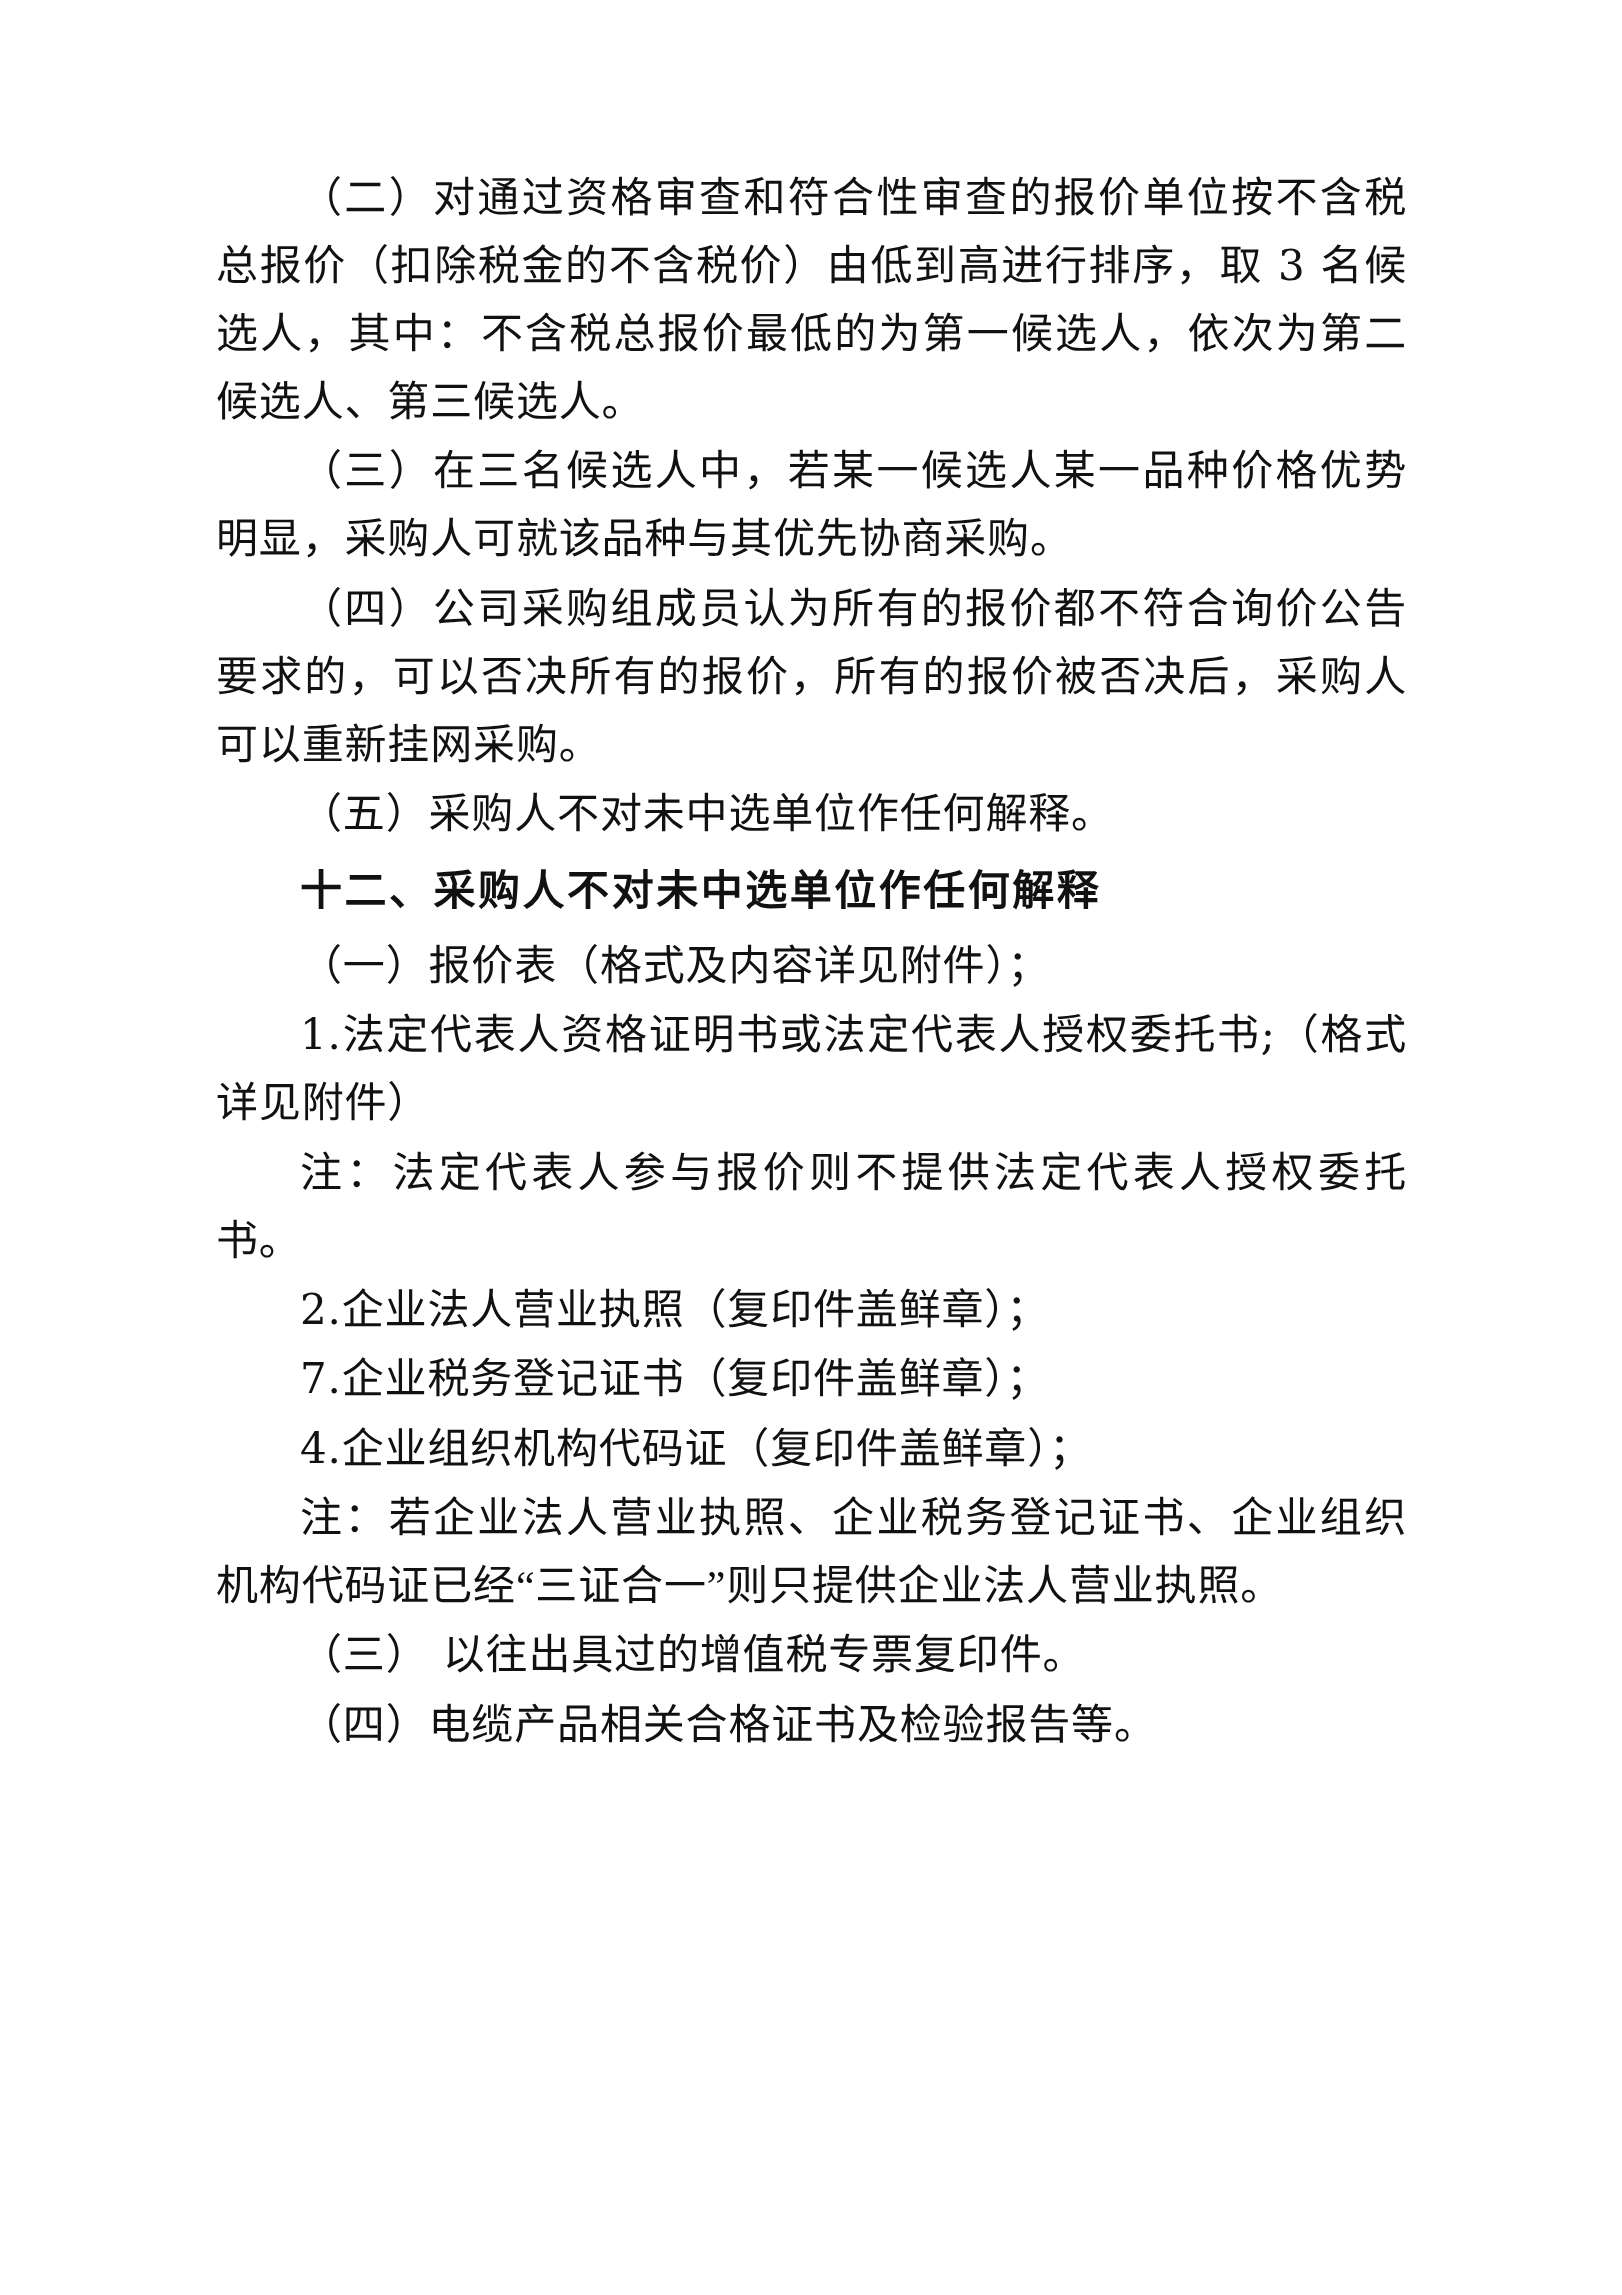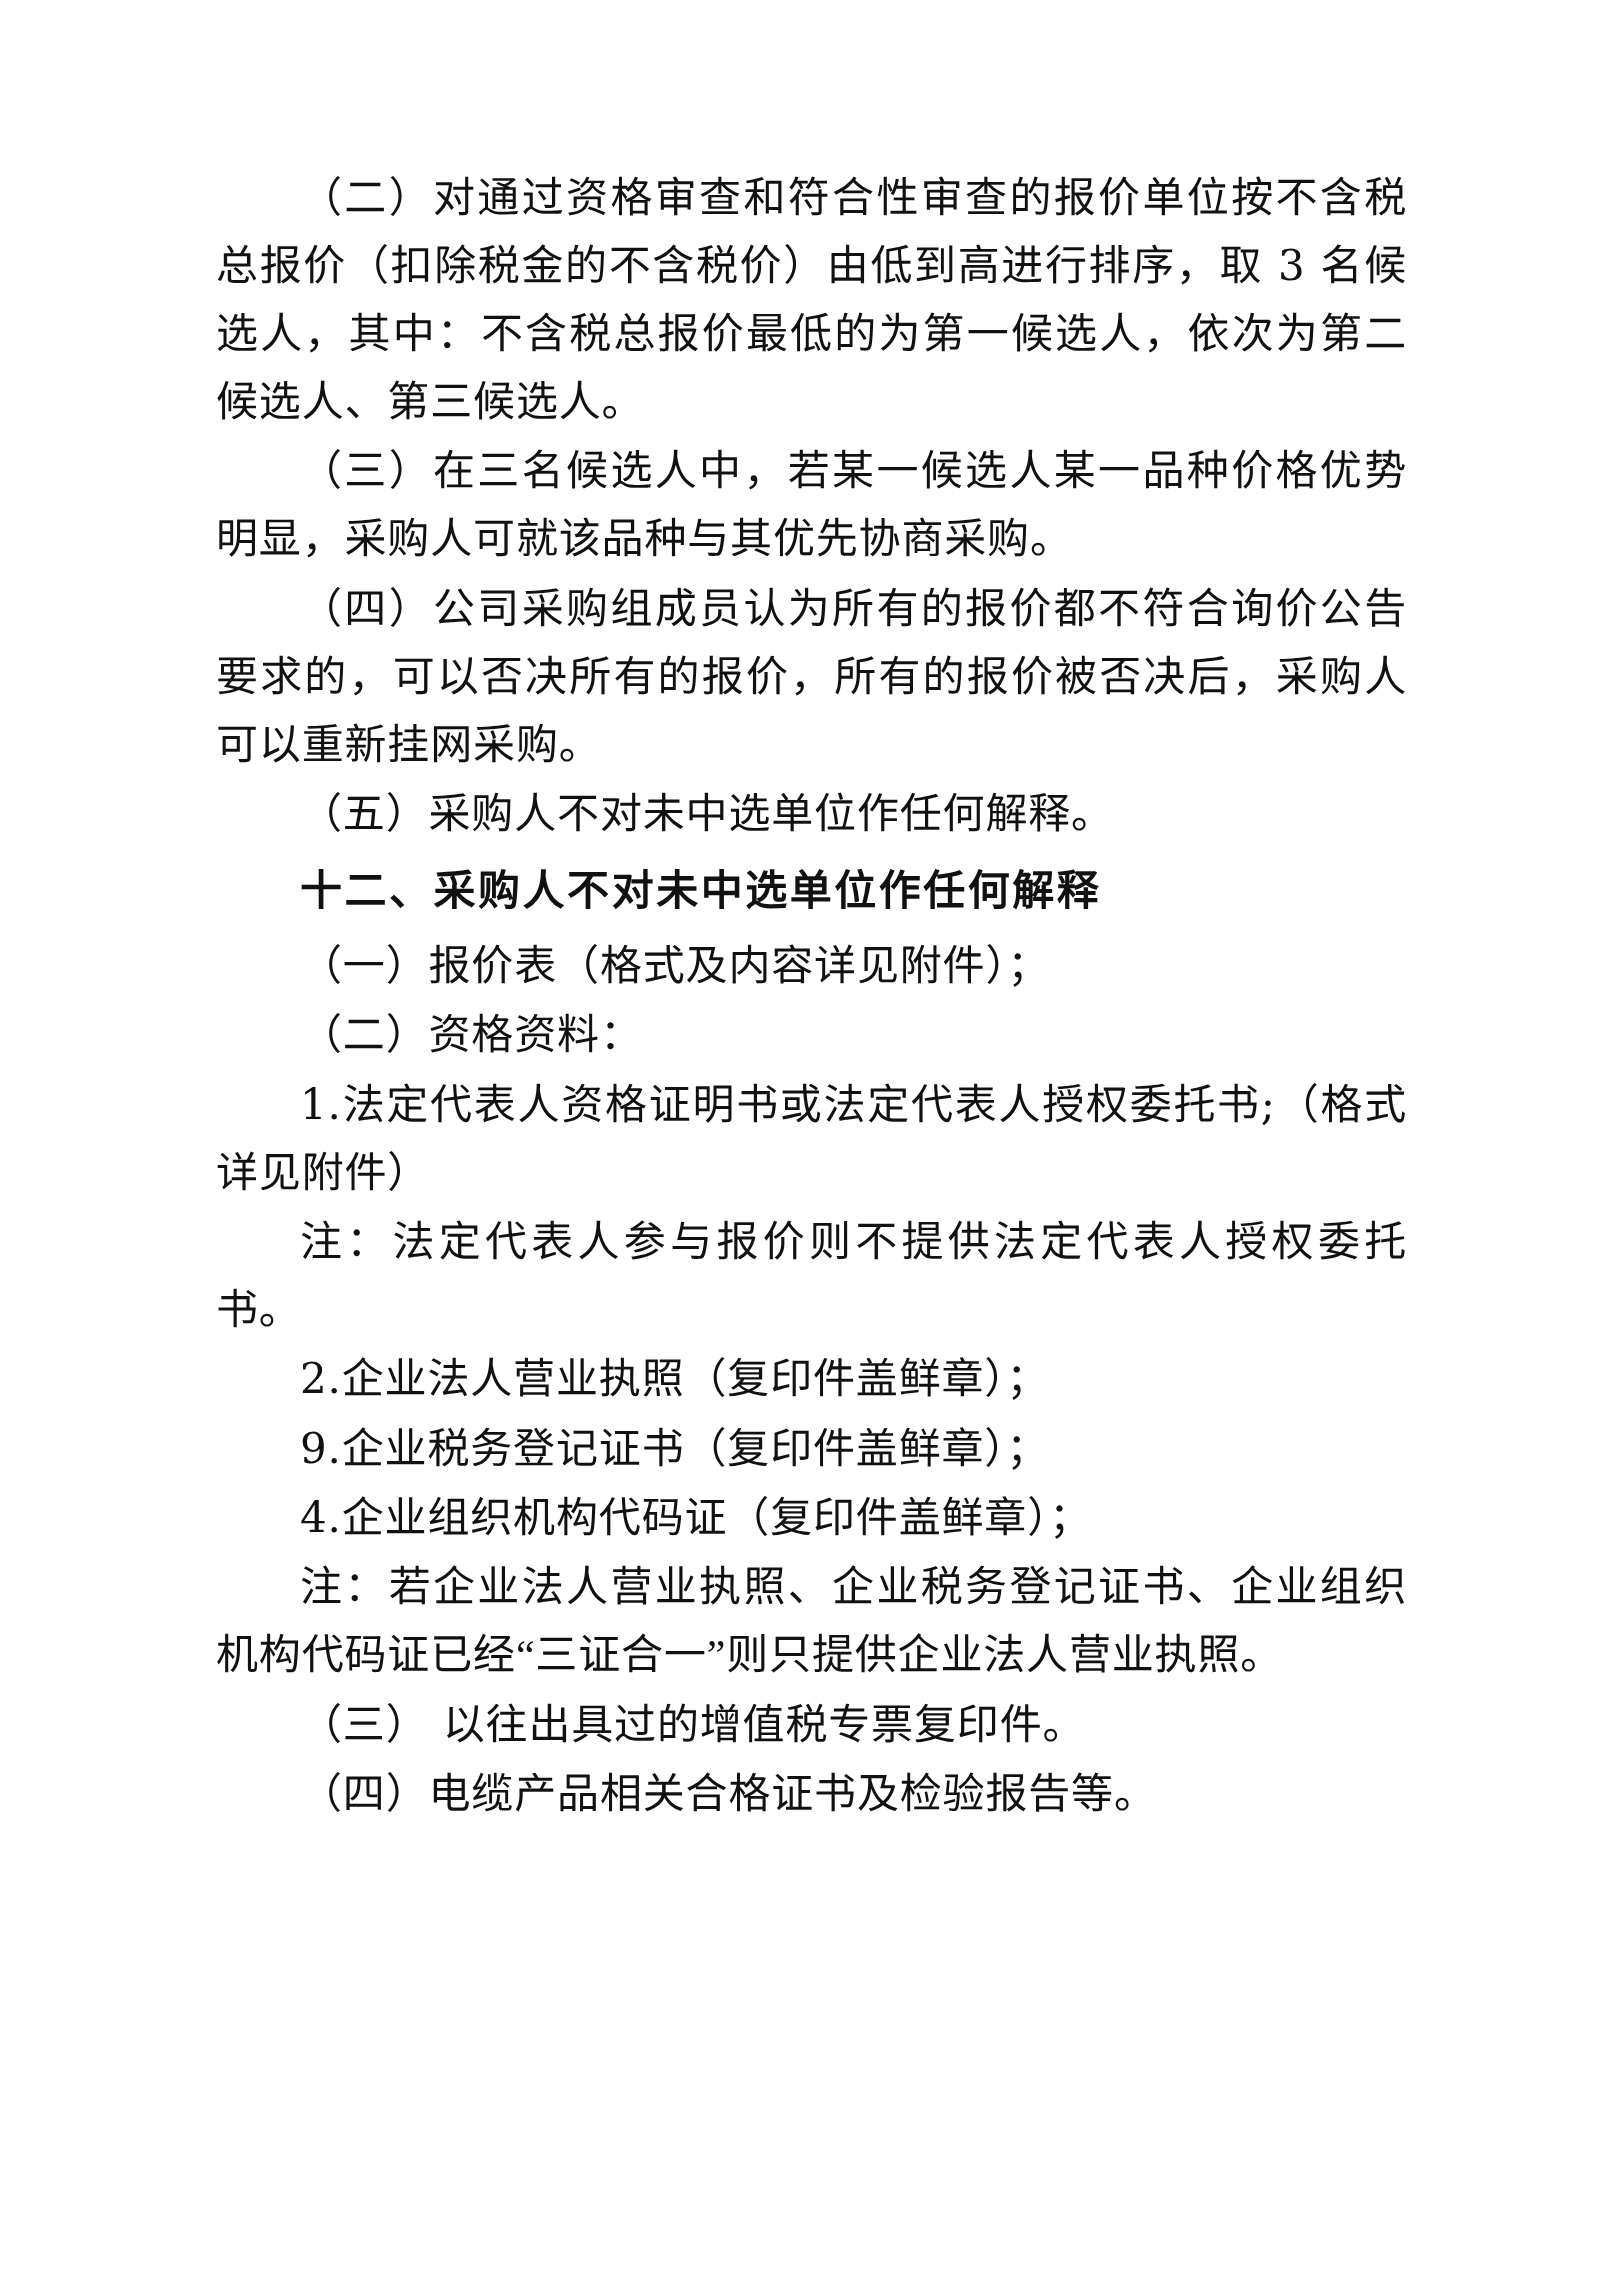--- a/index.html
+++ b/index.html
@@ -60,29 +60,28 @@
     <p class="para">（三）在三名候选人中，若某一候选人某一品种价格优势明显，采购人可就该品种与其优先协商采购。</p>
 
     <p class="para">（四）公司采购组成员认为所有的报价都不符合询价公告要求的，可以否决所有的报价，所有的报价被否决后，采购人可以重新挂网采购。</p>
 
     <p class="para">（五）采购人不对未中选单位作任何解释。</p>
 
     <p class="heading">十二、采购人不对未中选单位作任何解释</p>
 
     <p class="item">（一）报价表（格式及内容详见附件）；</p>
 
-    <p class="item">（二）资格资料：</p>
 
     <p class="item">1.法定代表人资格证明书或法定代表人授权委托书;（格式详见附件）</p>
 
     <p class="note">注：法定代表人参与报价则不提供法定代表人授权委托书。</p>
 
     <p class="item">2.企业法人营业执照（复印件盖鲜章）；</p>
 
-    <p class="item">9.企业税务登记证书（复印件盖鲜章）；</p>
+    <p class="item">7.企业税务登记证书（复印件盖鲜章）；</p>
 
     <p class="item">4.企业组织机构代码证（复印件盖鲜章）；</p>
 
     <p class="note">注：若企业法人营业执照、企业税务登记证书、企业组织机构代码证已经“三证合一”则只提供企业法人营业执照。</p>
 
     <p class="item">（三） 以往出具过的增值税专票复印件。</p>
 
     <p class="item">（四）电缆产品相关合格证书及检验报告等。</p>
 
   </div>

